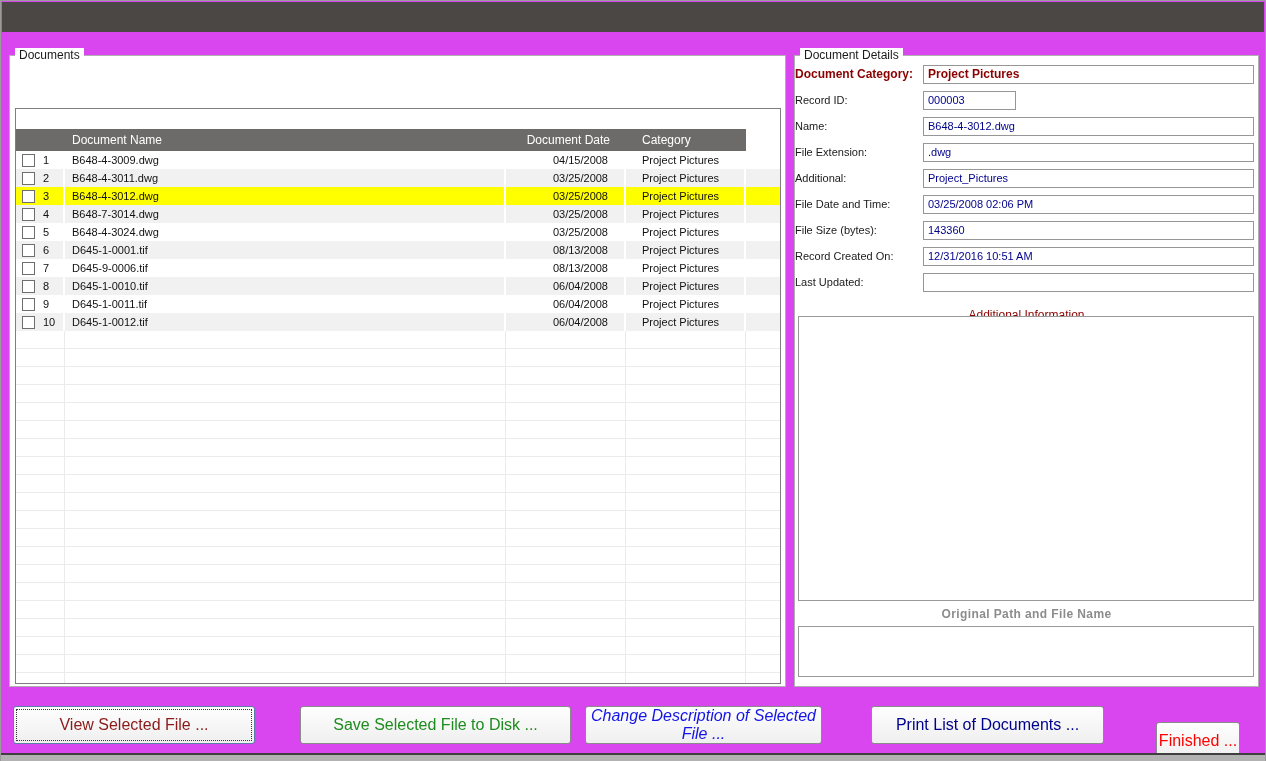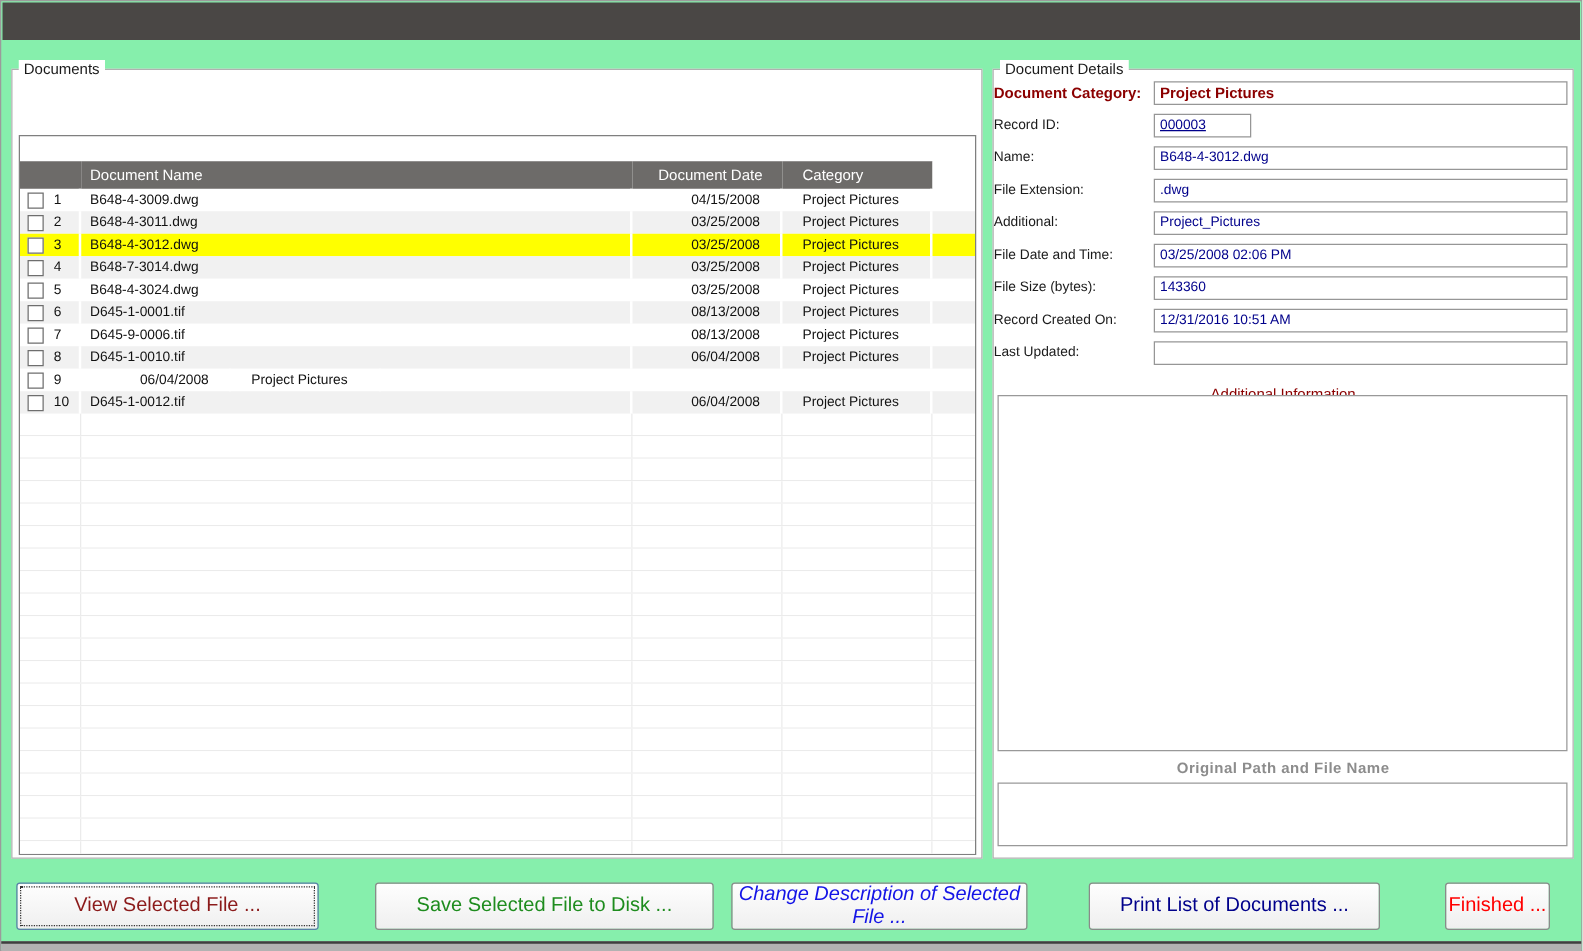--- a/index.html
+++ b/index.html
@@ -6,21 +6,21 @@
   html,body { width:1266px; height:761px; }
   body {
     font-family: "Liberation Sans", sans-serif;
     background:#ffffff;
     position:relative;
     overflow:hidden;
   }
   .window {
     position:absolute; inset:0;
     border:1px solid #9b9b9b;
-    background:#86efac;
+    background:#d946ef;
   }
   .titlebar {
     position:absolute; left:1px; top:1px; right:1px; height:30px;
     background:#4a4745;
   }
   .bottom-strip {
     position:absolute; left:0; top:752px; right:0; height:9px;
     background:#b2b2b2; border-top:2px solid #3f3f3f;
   }
   
@@ -72,21 +72,21 @@
     white-space:nowrap;
   }
   .flabel.maroon { color:#8b0000; font-weight:bold; font-size:12px; }
   .fbox {
     height:19px; width:331px; margin-left:2px;
     border:1px solid #969696; background:#fff;
     font-size:11px; color:#00008b; line-height:17px;
     padding:0 4px; overflow:hidden; white-space:nowrap;
   }
   .fbox.maroon { color:#8b0000; font-weight:bold; font-size:12px; }
-  .fbox.short { width:78px;text-decoration:underline; }
+  .fbox.short { width:93px; }
   .sec-heading {
     position:absolute; left:0; width:463px; text-align:center;
     font-size:12px; height:15px; line-height:15px;
   }
   .sec-heading.addl { top:252px; color:#8b0000; }
   .sec-heading.orig { top:551px; color:#8c8c8c; font-weight:bold; letter-spacing:0.4px; }
   .tarea {
     position:absolute; left:3px; width:456px;
     border:1px solid #999999; background:#fff;
     font-size:11px; color:#00008b; padding:2px 4px;
@@ -210,20 +210,21 @@
             <div class="cell c-name">D645-1-0010.tif</div>
             <div class="cell c-date">06/04/2008</div>
             <div class="cell c-cat">Project Pictures</div>
             <div class="cell c-extra"></div>
           </div>
           <div class="trow">
             <div class="cell c-check">
               <span class="cbx"></span>
               <span class="rownum">9</span>
             </div>
+            <div class="cell c-name">D645-1-0011.tif</div>
             <div class="cell c-date">06/04/2008</div>
             <div class="cell c-cat">Project Pictures</div>
             <div class="cell c-extra"></div>
           </div>
           <div class="trow even">
             <div class="cell c-check">
               <span class="cbx"></span>
               <span class="rownum">10</span>
             </div>
             <div class="cell c-name">D645-1-0012.tif</div>
@@ -429,17 +430,17 @@
 
     <div class="sec-heading orig">Original Path and File Name</div>
     <div class="tarea small"></div>
   </div>
 
   <div id="button-bar">
       <button class="btn btn-0 focused" style="color: rgb(139, 26, 26);">View Selected File ...</button>
       <button class="btn btn-1" style="color: rgb(30, 140, 30);">Save Selected File to Disk ...</button>
       <button class="btn btn-2" style="color: rgb(20, 20, 230);">Change Description of Selected File ...</button>
       <button class="btn btn-3" style="color: rgb(0, 0, 139);">Print List of Documents ...</button>
-      <button class="btn btn-4" style="color: rgb(255, 0, 0);">Finished ...</button>
+      <button class="btn btn-4" style="color: rgb(255, 0, 0); margin-top: 16px;">Finished ...</button>
     </div>
 
   <div class="bottom-strip"></div>
 </div>
 
 </body></html>

